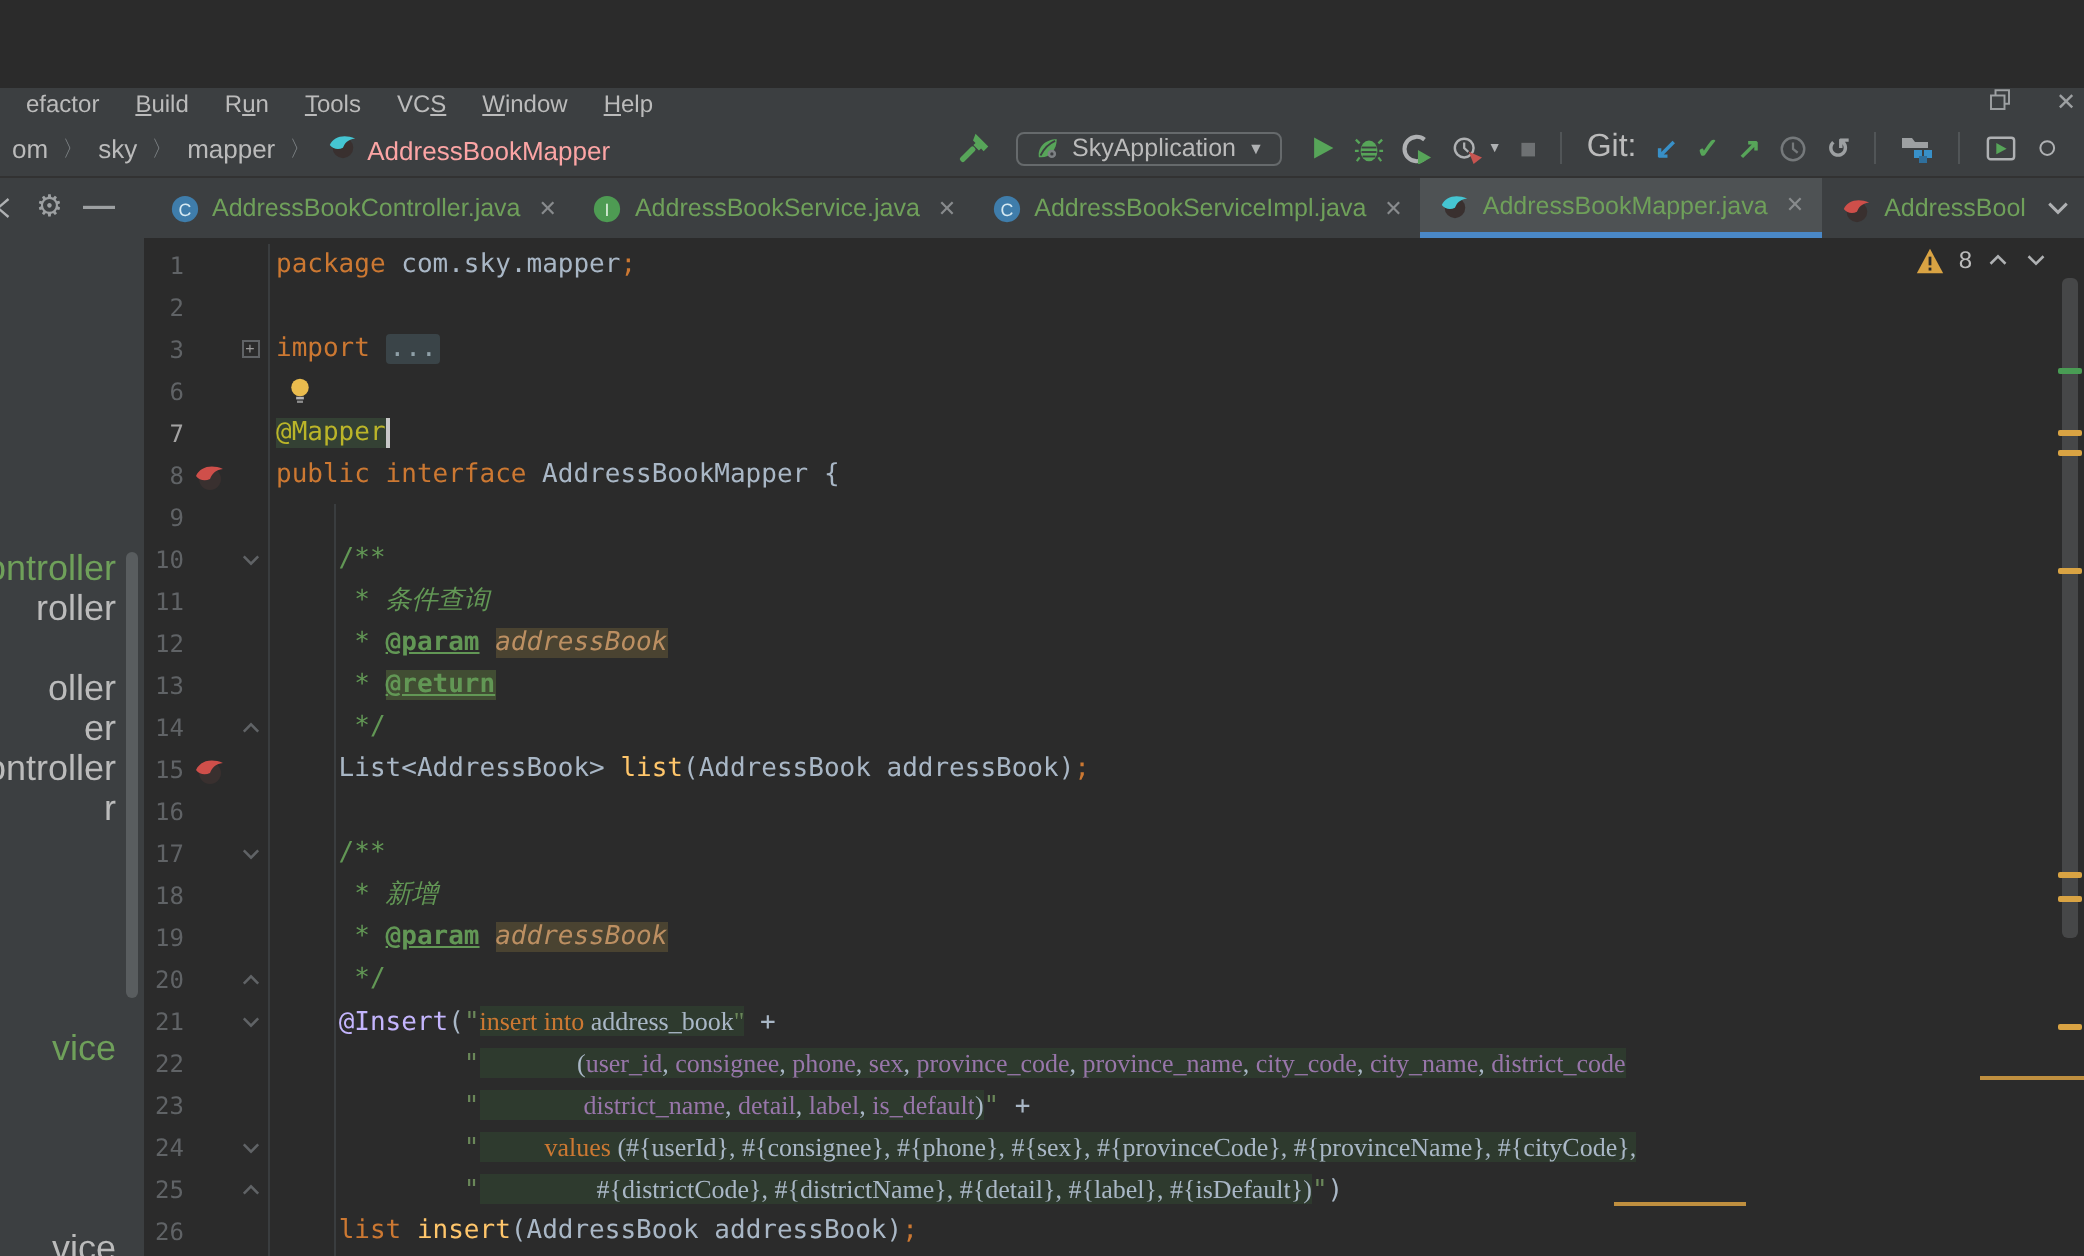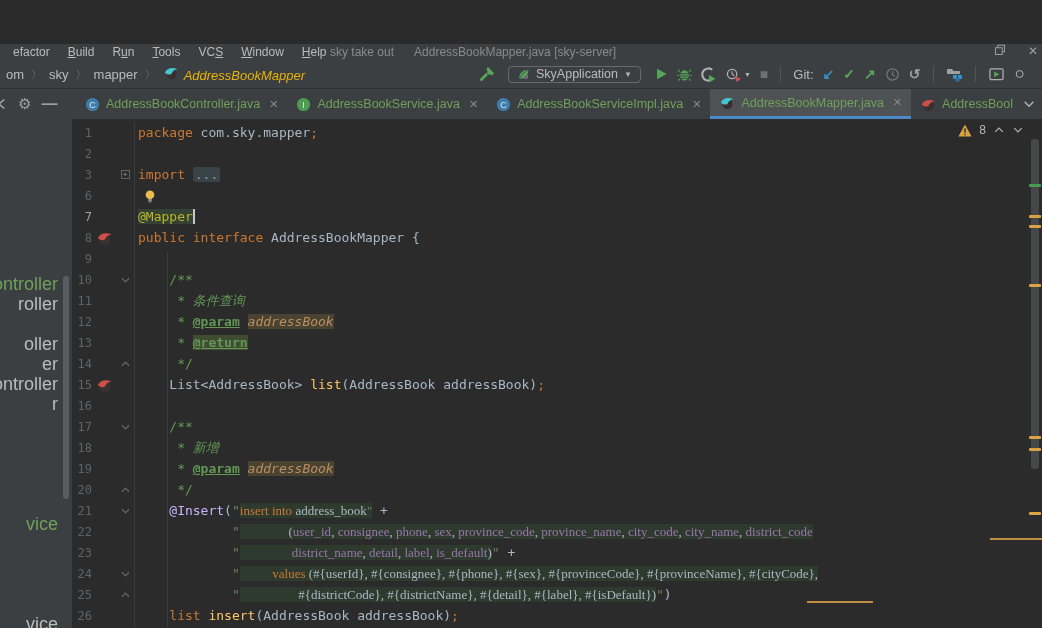--- a/index.html
+++ b/index.html
@@ -8,29 +8,29 @@
   .titlebar { height:16px; background:#3c3f41; display:flex; align-items:flex-end;
     padding:0 4px; position:relative; overflow:hidden;margin-top:44px; }
   .menu-item { font-size:12px; color:#bbbbbb; padding:0 9px; margin-bottom:1px; white-space:nowrap; }
   .menu-item u { text-decoration:underline; }
   .win-title { position:absolute; left:330px; bottom:1px; font-size:12px; color:#8a8a8a; white-space:nowrap; }
   .win-controls { position:absolute; right:4px; top:0; display:flex; gap:22px; }
   .toolbar { height:29px; background:#3c3f41; border-bottom:1px solid #323232;
     display:flex; align-items:center; padding:0 6px; position:relative; }
   .crumbs { display:flex; align-items:center; font-size:13px; color:#bbbbbb; }
   .crumb { white-space:nowrap; }
-  .crumb.green { color:#eab308;font-style:italic; }
+  .crumb.green { color:#fca5a5; }
   .crumb-sep { color:#7f8487; margin:0 7px; font-size:11px; }
   .crumb .svgicon { margin-right:5px; }
   .tool-right { position:absolute; left:478px; right:0; display:flex; align-items:center; gap:9px; }
   .combo { display:flex; align-items:center; gap:6px; border:1px solid #666a6c; border-radius:4px;
     height:17px; padding:0 8px; font-size:12.5px; color:#bbbbbb; margin:0 4px; }
   .combo .caret { font-size:8px; color:#afb1b3; }
   .vsep { width:1px; height:16px; background:#515557; margin:0 3px; }
-  .git-label { font-size:13px; color:#bbbbbb; }
+  .git-label { font-size:16px; color:#bbbbbb; }
   .uni { font-size:14px; line-height:14px; display:inline-block; }
   .blue { color:#3890c8; } .green { color:#57a559; } .gray { color:#9da0a2; }
   .tabbar { height:30px; background:#3c3f41; display:flex; align-items:stretch; position:relative; }
   .tabbar-left { display:flex; align-items:center; gap:10px; padding-left:0; width:76px; }
   .tab { display:flex; align-items:center; gap:6px; padding:0 9px; font-size:12.5px;
     color:#6fa05a; white-space:nowrap; position:relative; }
   .tab .close { color:#888b8d; font-size:11px; margin-left:3px; }
   .tab.active { background:#4e5254; border-bottom:3px solid #4a88c7; }
   .tab-chevron { margin-left:auto; display:flex; align-items:center; padding-right:6px; }
   .main { display:flex; height:553px; }
@@ -75,25 +75,20 @@
 <div class="titlebar">
   <span id="menu-holder" style="display:flex">
       <span class="menu-item">efactor</span>
       <span class="menu-item"><u>B</u>uild</span>
       <span class="menu-item">R<u>u</u>n</span>
       <span class="menu-item"><u>T</u>ools</span>
       <span class="menu-item">VC<u>S</u></span>
       <span class="menu-item"><u>W</u>indow</span>
       <span class="menu-item"><u>H</u>elp</span>
     </span>
-  <span class="win-title">
-    <span>sky take out</span>
-    <span style="display:inline-block;width:14px"></span>
-    <span>AddressBookMapper.java [sky-server]</span>
-  </span>
   <span class="win-controls">
     <span class="svgicon">
       <svg width="12" height="12" viewBox="0 0 16 16">
           <rect x="5" y="1.5" width="9" height="9" fill="none" stroke="#9da0a2" stroke-width="1.3"></rect>
           <rect x="2" y="5" width="9" height="9" fill="#3c3f41" stroke="#9da0a2" stroke-width="1.3"></rect>
         </svg>
     </span>
     <span class="svgicon" style="color:#9da0a2;font-size:12px">✕</span>
   </span>
 </div>

